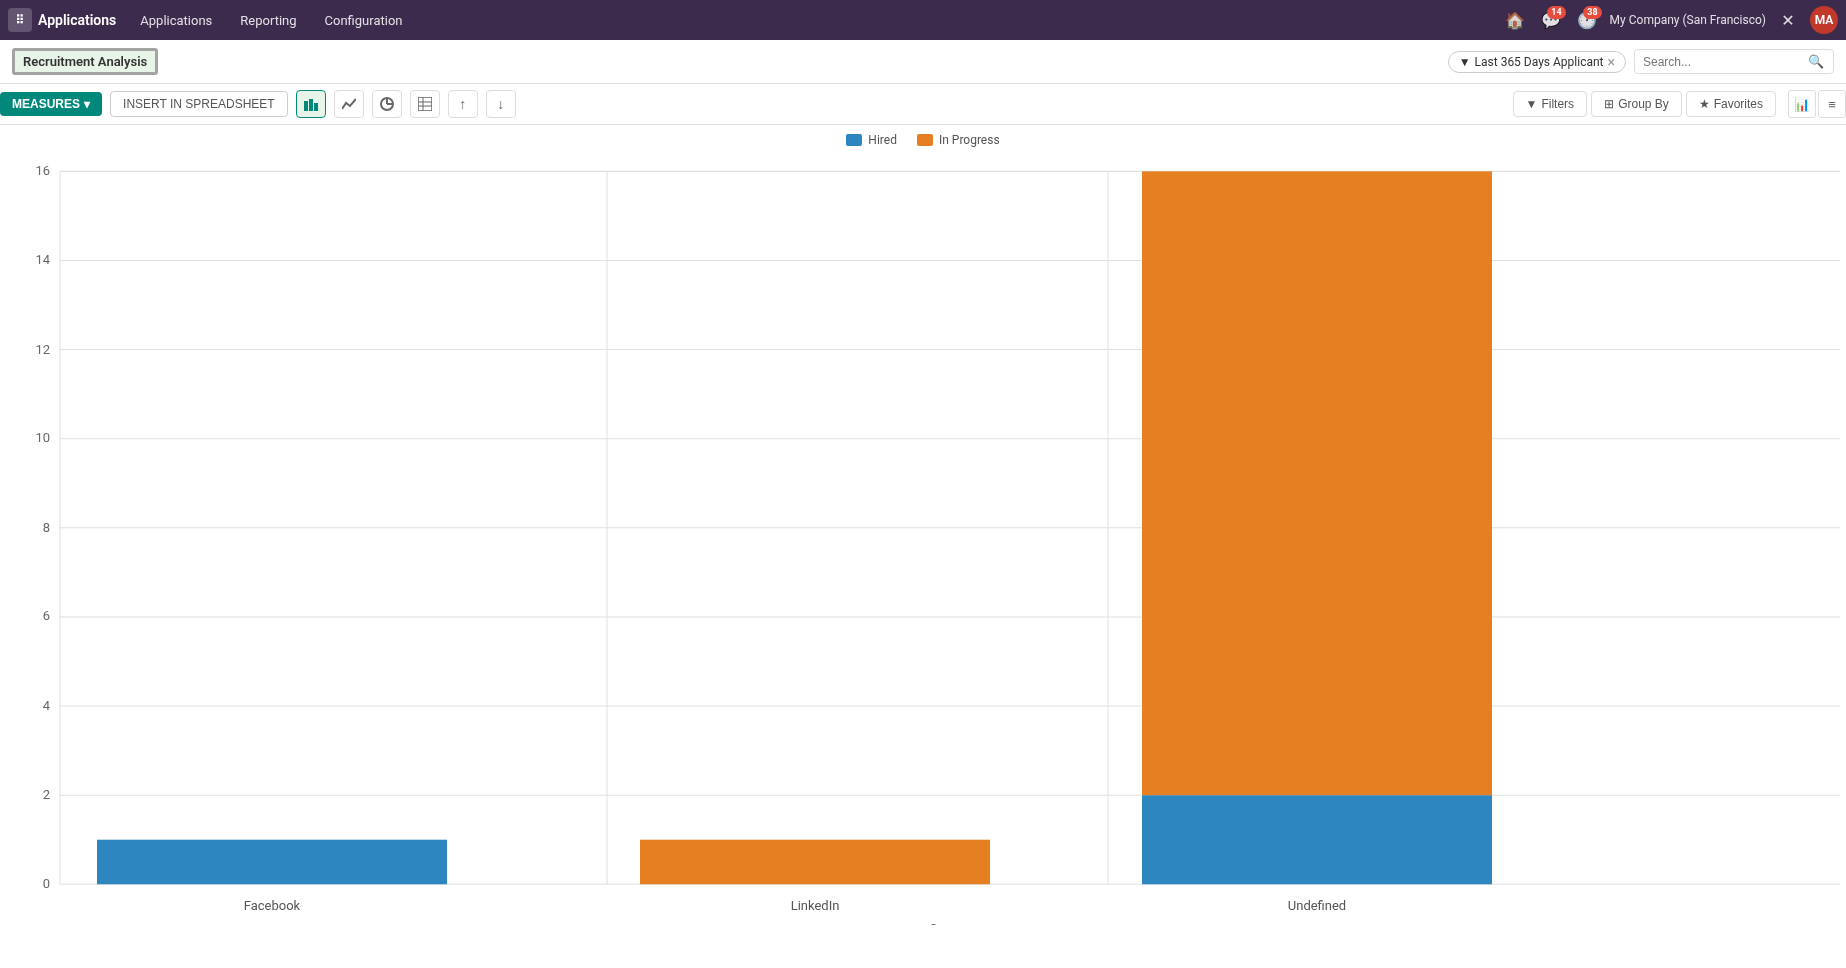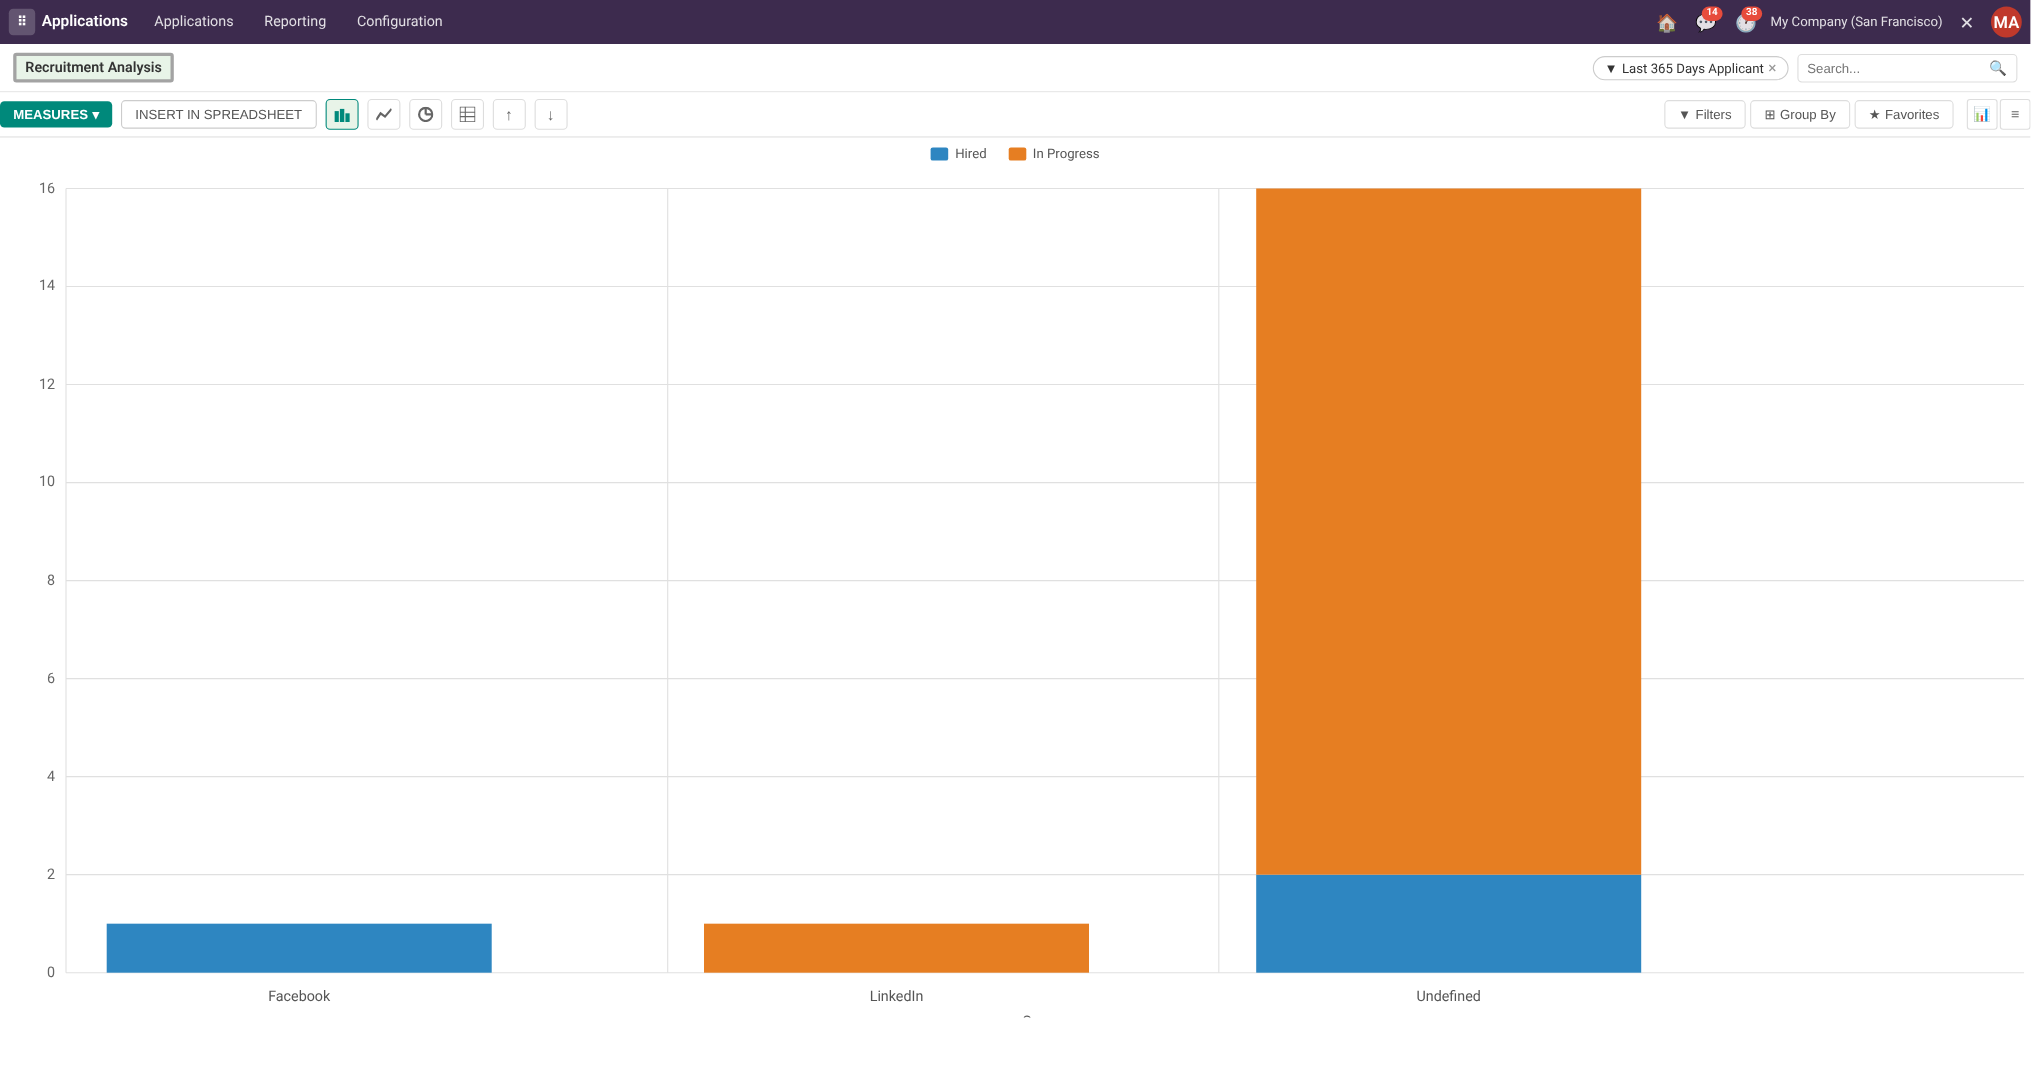--- a/index.html
+++ b/index.html
@@ -75,21 +75,21 @@
     }
     .user-avatar {
       width: 28px;
       height: 28px;
       border-radius: 50%;
       background: #c0392b;
       display: flex;
       align-items: center;
       justify-content: center;
       color: #fff;
-      font-size: 15px;
+      font-size: 12px;
       font-weight: 600;
       cursor: pointer;
     }
 
     
     .sub-header {
       background: #fff;
       border-bottom: 1px solid #e0e0e0;
       padding: 8px 12px;
       display: flex;

